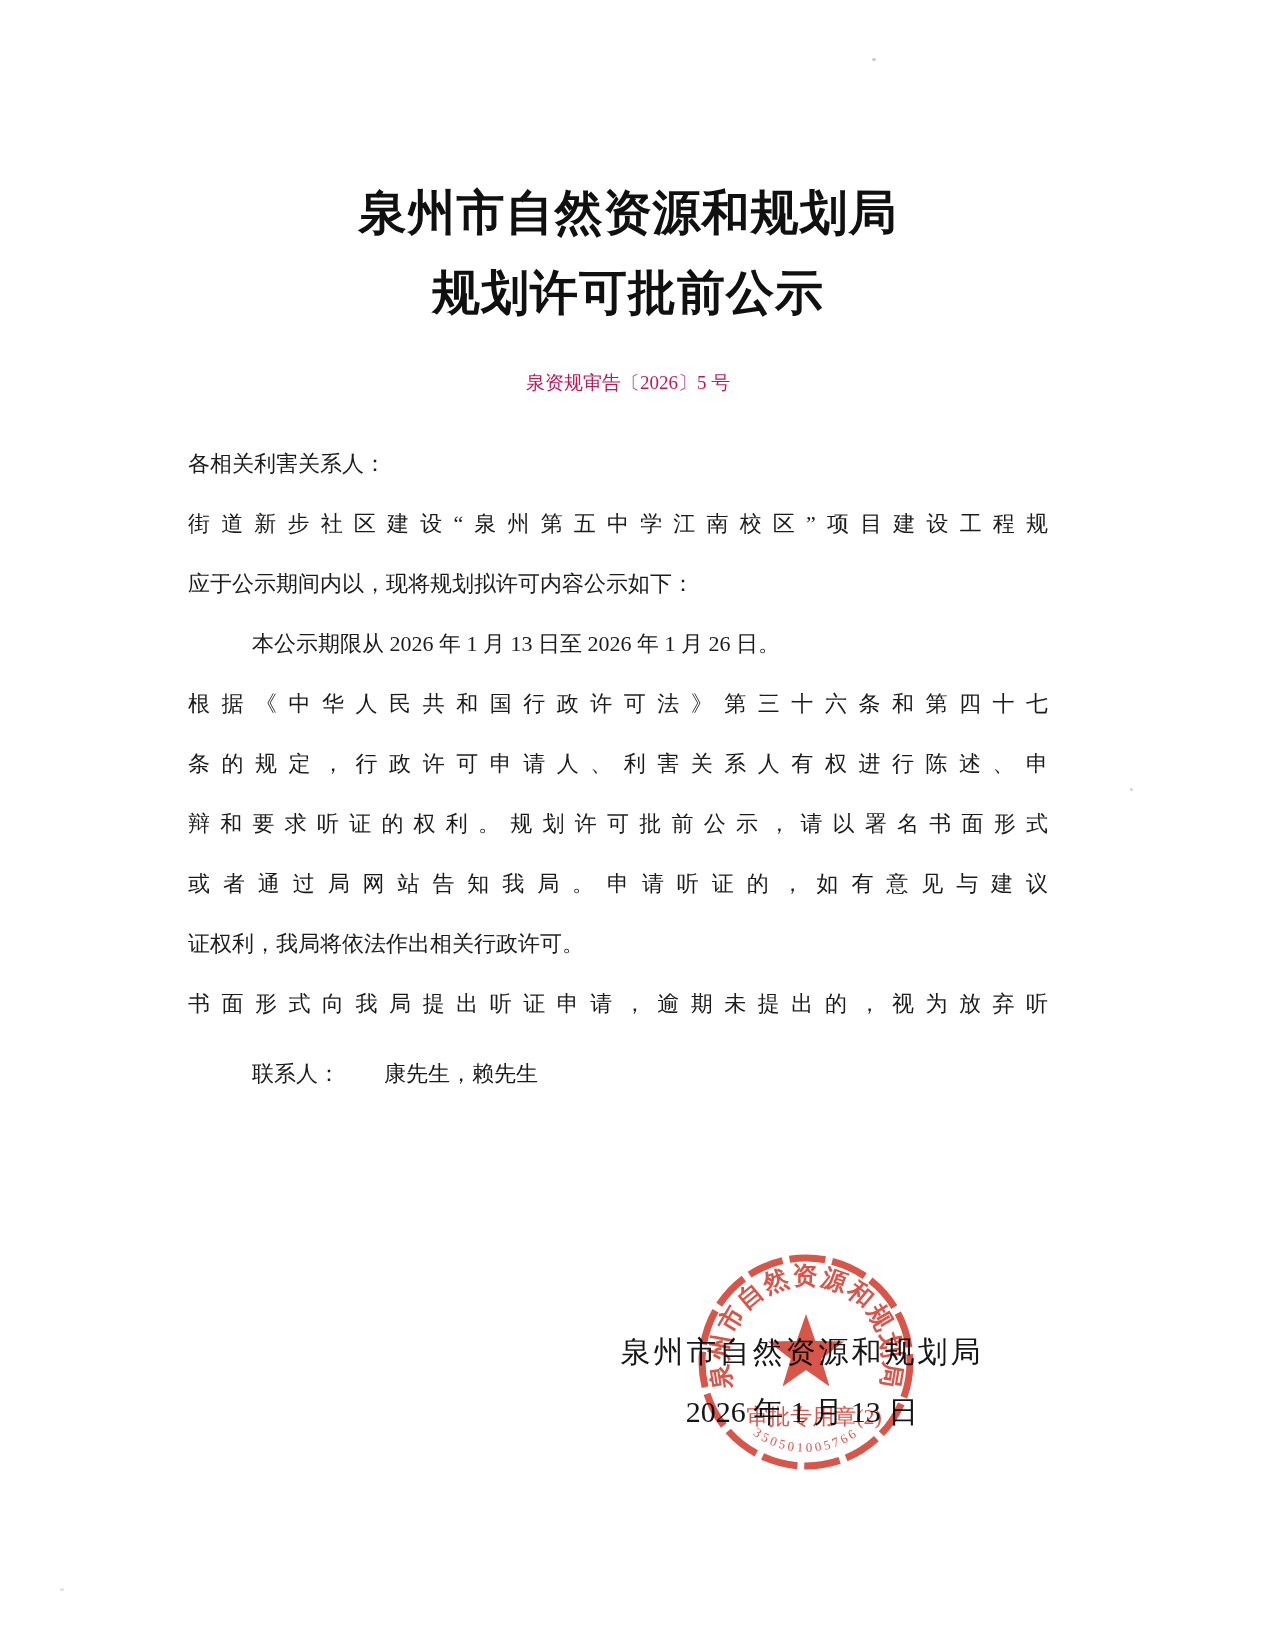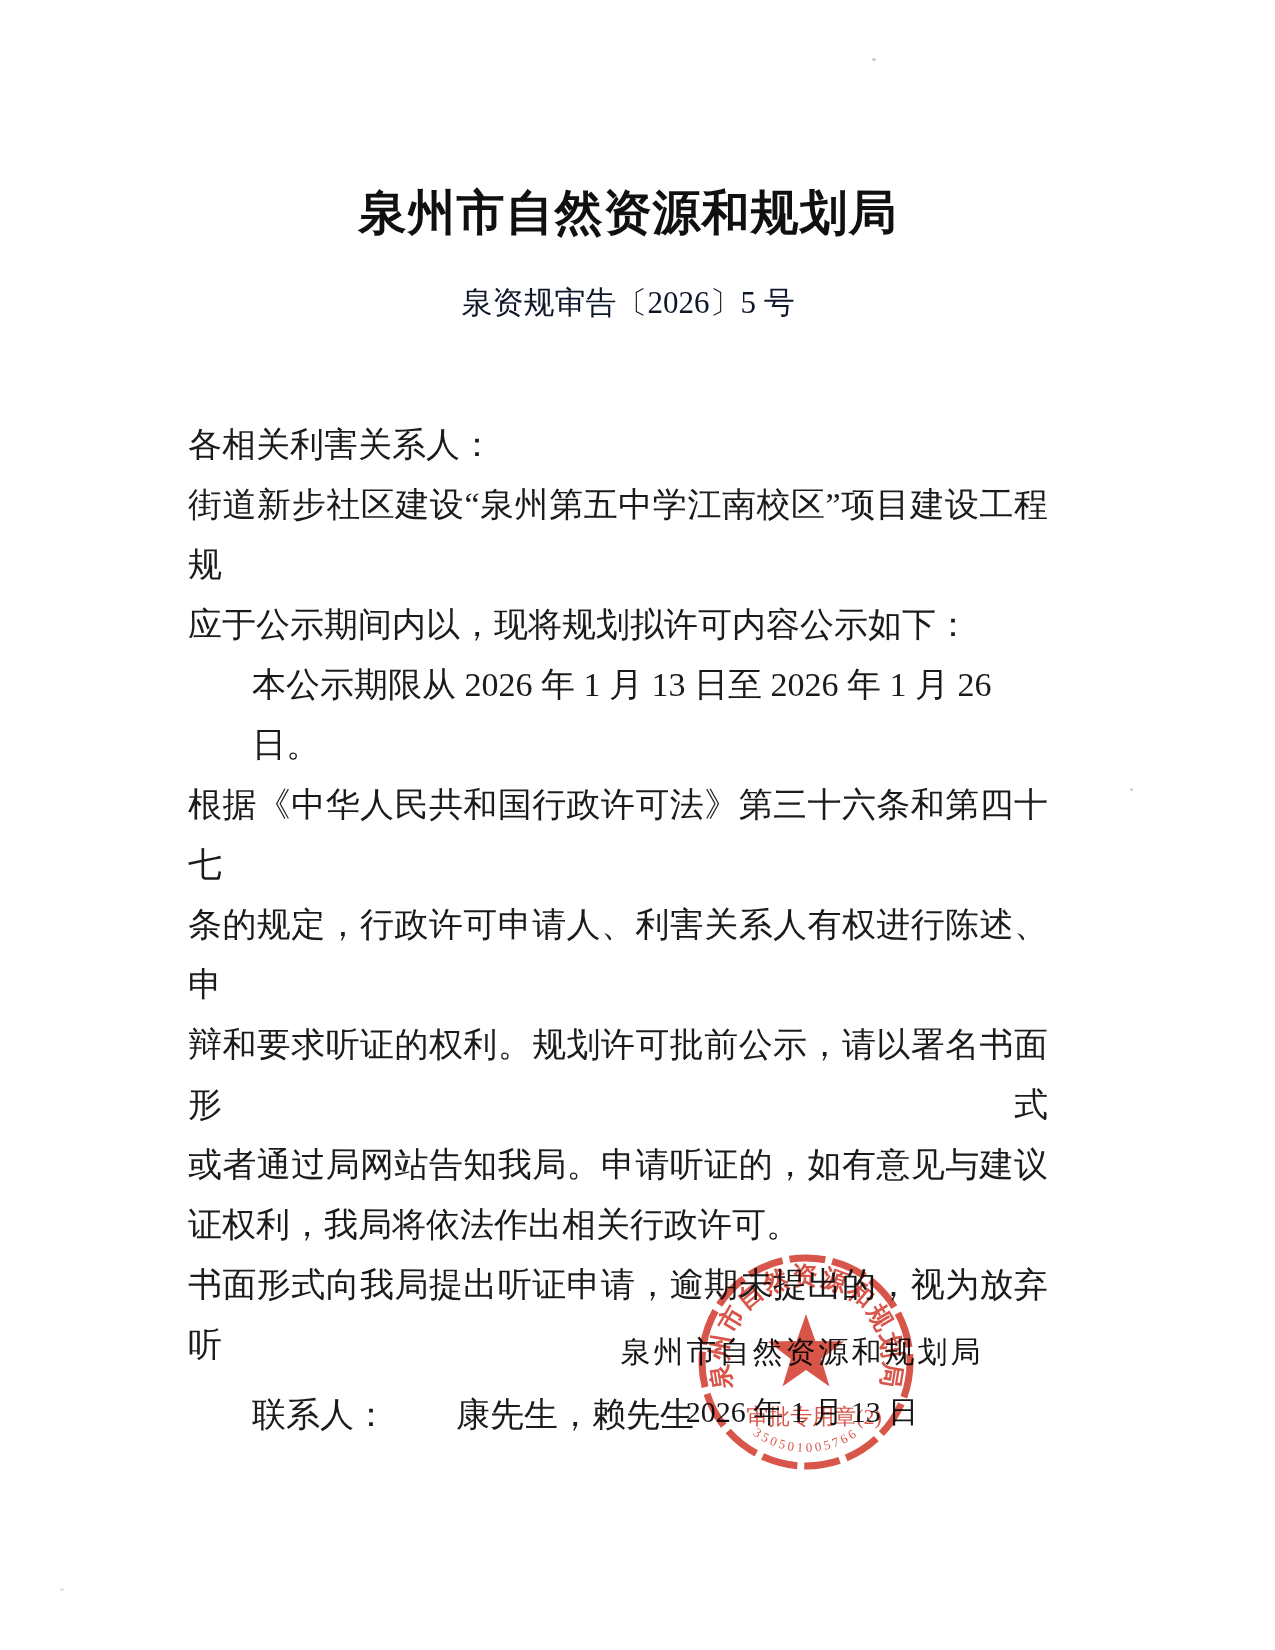--- a/index.html
+++ b/index.html
@@ -14,27 +14,27 @@
   
   .title-block{
     position:absolute;left:0;top:173px;width:1256px;
     text-align:center;color:#101010;
   }
   .title{
     font-size:48px;font-weight:bold;line-height:80px;
     letter-spacing:1px;
   }
   .subtitle{
-    margin-top:30px;font-size:31px;line-height:40px;font-weight:normal;
-    color:#0f172a;
+    margin-top:30px;font-size:19px;line-height:40px;font-weight:normal;
+    color:#be185d;
   }
   
   .body-text{
-    position:absolute;left:188px;top:415px;width:860px;
-    font-size:34px;line-height:60px;
+    position:absolute;left:188px;top:434px;width:860px;
+    font-size:22px;line-height:60px;
   }
   .line{min-height:60px;}
   .ind{padding-left:64px;}
   .fill{
     text-align:justify;
     text-align-last:justify;
     text-justify:inter-character;
   }
   .contact-gap{margin-top:10px;}
   
@@ -54,20 +54,21 @@
   .speck-2{left:1130px;top:788px;width:3px;height:3px;opacity:.45;}
   .speck-3{left:60px;top:1588px;width:4px;height:3px;opacity:.3;}
 </style>
 </head>
 <body>
 
 <div class="page">
 
   <div class="title-block">
     <div class="title">泉州市自然资源和规划局</div>
+    <div class="title">规划许可批前公示</div>
     <div class="subtitle">泉资规审告〔2026〕5 号</div>
   </div>
 
   <div class="body-text">
     <div class="line">各相关利害关系人：</div>
     <div class="line fill">街道新步社区建设“泉州第五中学江南校区”项目建设工程规</div>
     <div class="line">应于公示期间内以，现将规划拟许可内容公示如下：</div>
     <div class="line ind">本公示期限从 2026 年 1 月 13 日至 2026 年 1 月 26 日。</div>
     <div class="line fill">根据《中华人民共和国行政许可法》第三十六条和第四十七</div>
     <div class="line fill">条的规定，行政许可申请人、利害关系人有权进行陈述、申</div>

